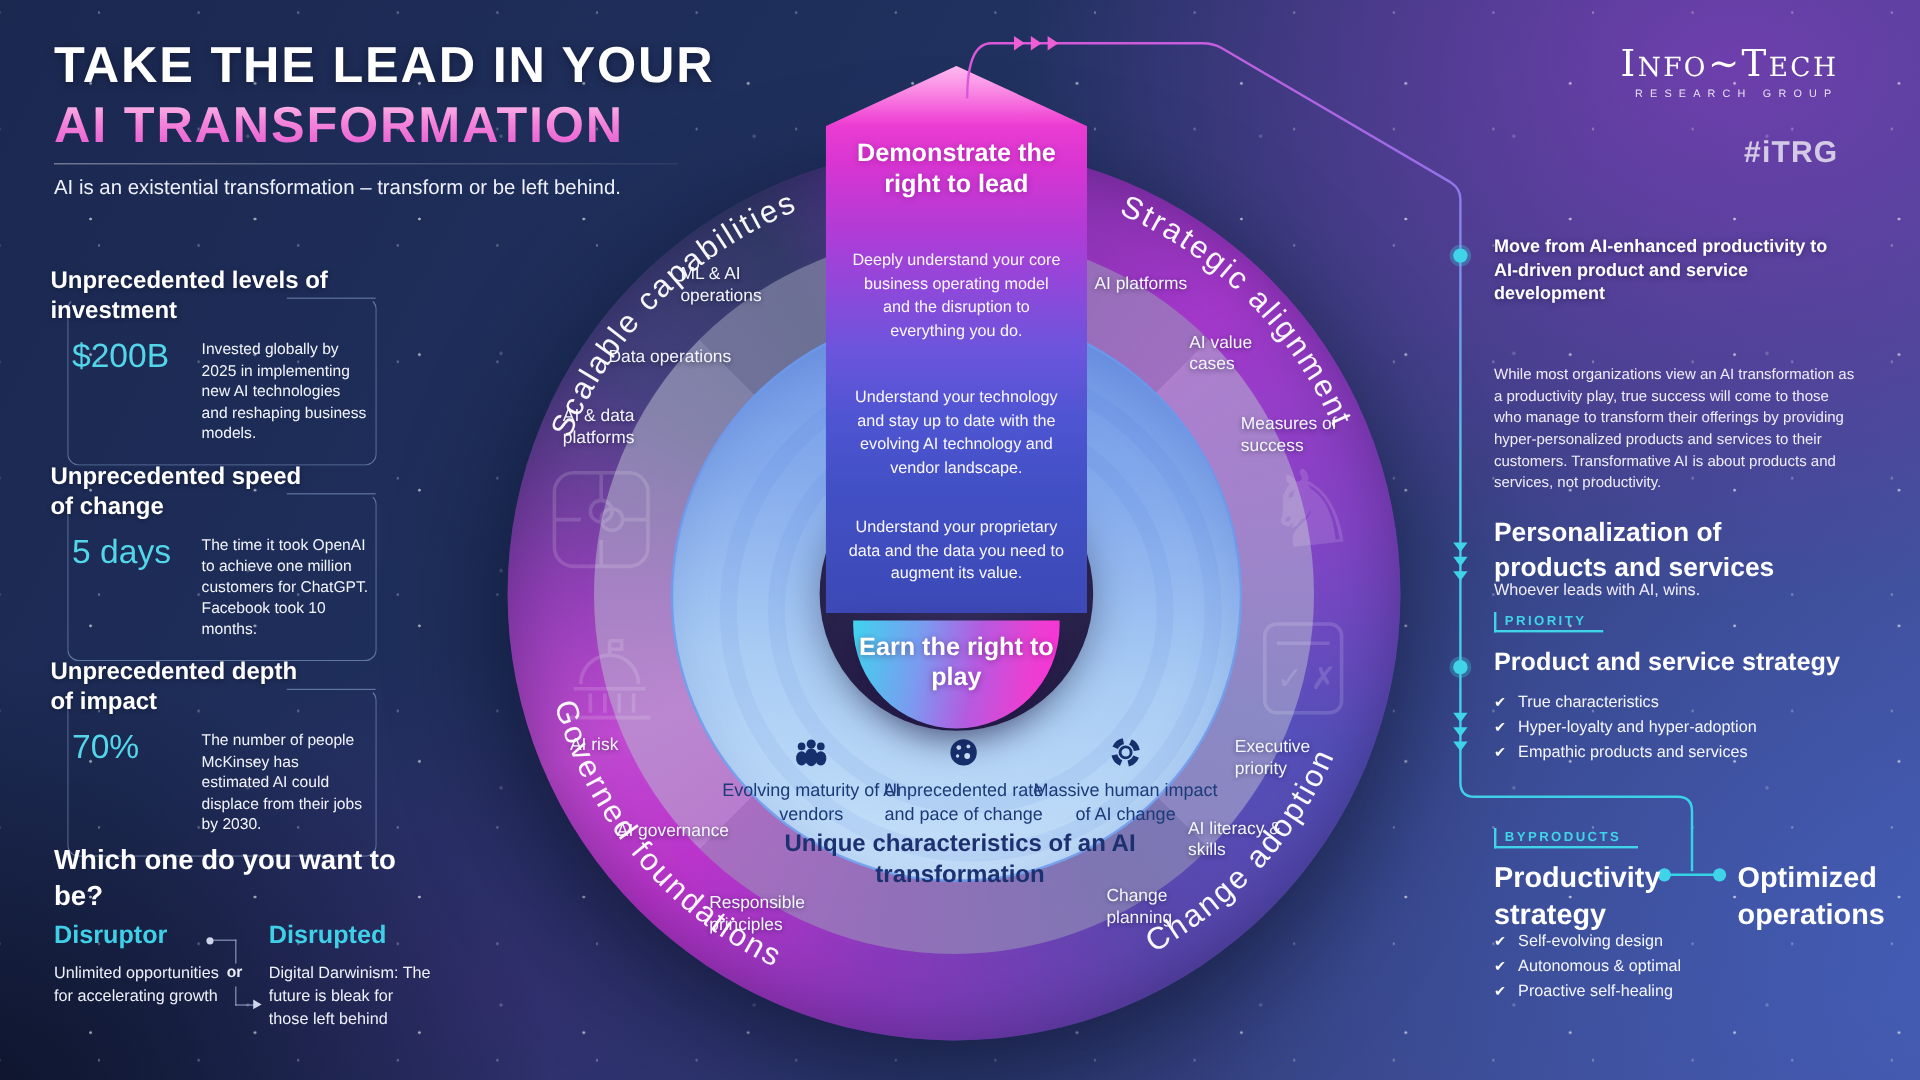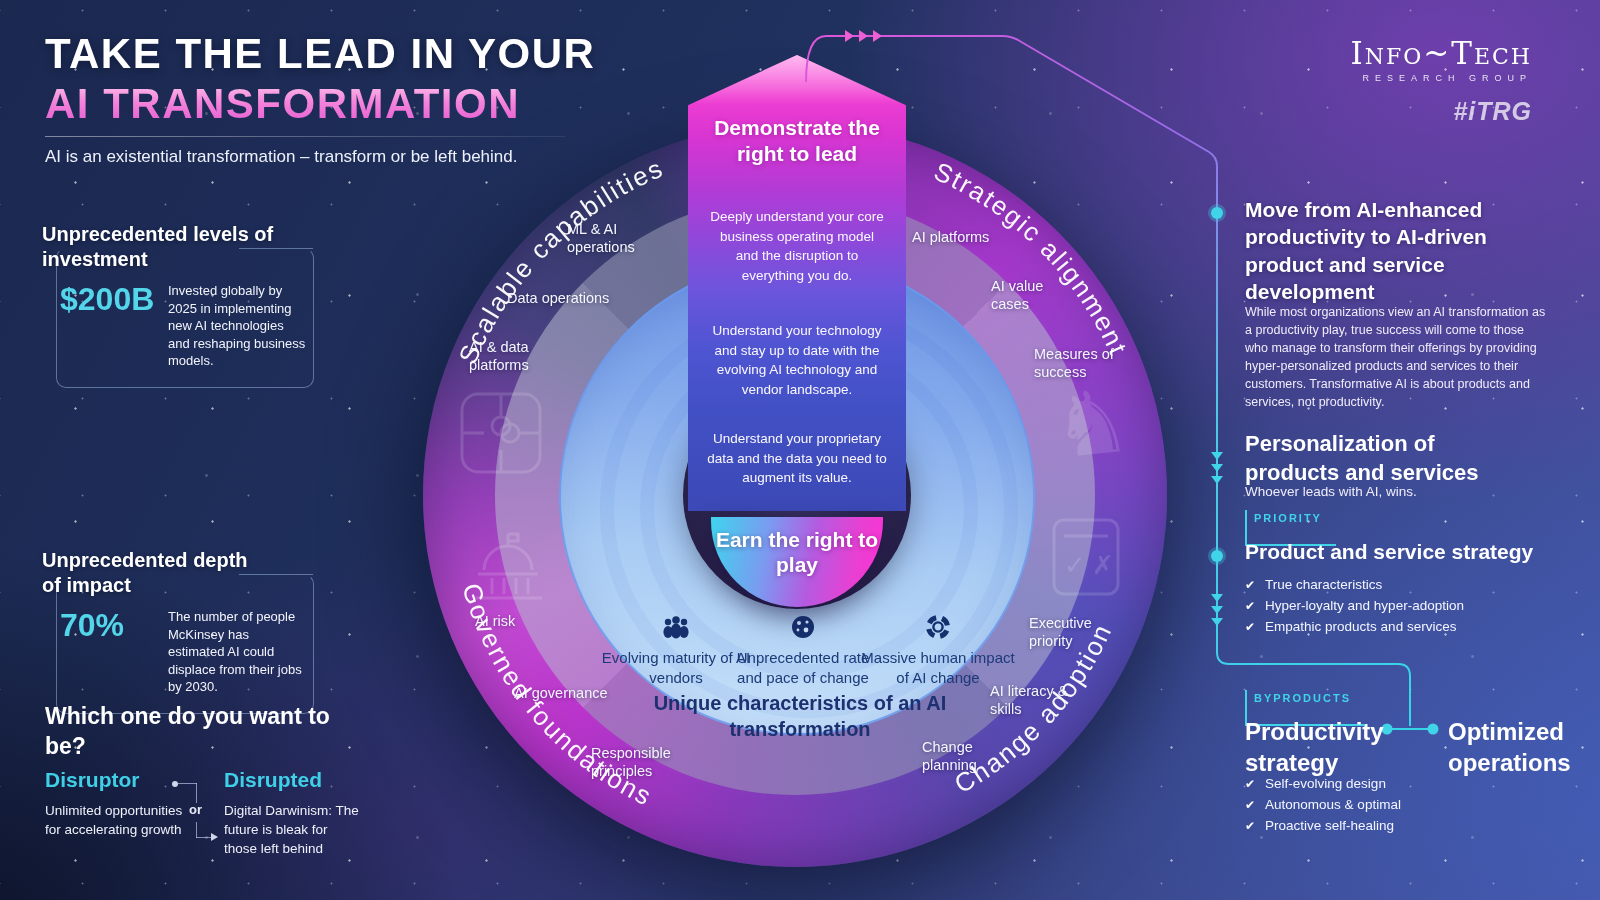--- a/index.html
+++ b/index.html
@@ -27,28 +27,28 @@
     background:linear-gradient(180deg,#ffc9ec 0%,#f584db 45%,#e256cf 100%);
     -webkit-background-clip:text;background-clip:text;color:transparent;}
   .hdr-rule{left:45px;top:136px;width:520px;height:1px;
     background:linear-gradient(90deg,rgba(255,255,255,.45),rgba(255,255,255,.08));}
   .subtitle{left:45px;top:147px;font-size:17px;color:#eef1fb;}
   
   .logo{right:68px;top:38px;text-align:right;}
   .logo-brand{font-family:"DejaVu Serif","Liberation Serif",serif;font-size:31px;
     font-variant:small-caps;letter-spacing:2px;color:#fff;line-height:1;}
   .logo-sub{font-size:9px;letter-spacing:6px;color:rgba(255,255,255,.85);margin-top:4px;}
-  .logo-tag{font-size:25px;font-weight:800;font-style:italic;color:rgba(255,255,255,.72);
-    margin-top:14px;letter-spacing:1px;}
+  .logo-tag{font-size:25px;font-weight:800;color:rgba(255,255,255,.72);
+    margin-top:30px;letter-spacing:1px;}
   
   .stat{position:absolute;width:272px;}
   .stat-h{font-size:20px;font-weight:800;line-height:1.25;position:relative;z-index:2;
     text-shadow:0 1px 4px rgba(0,0,20,.4);}
   .stat-row{display:flex;gap:8px;padding:10px 6px 6px 18px;}
-  .stat-v{font-size:32px;font-weight:700;color:#54d6ea;min-width:100px;line-height:1.1;}
+  .stat-v{font-size:28px;font-weight:400;color:#54d6ea;min-width:100px;line-height:1.1;}
   .stat-d{font-size:13px;line-height:1.35;color:#f2f4fc;width:152px;}
   .bk{position:absolute;left:14px;right:0;top:26px;bottom:-12px;
     border:1px solid rgba(160,190,230,.5);border-top-color:transparent;border-radius:10px;}
   .bk-top{position:absolute;right:1px;top:26px;width:74px;height:1px;background:rgba(160,190,230,.5);}
   
   .choice-h{left:45px;top:702px;width:300px;font-size:23px;font-weight:800;line-height:1.3;}
   .opt-name{font-size:21px;font-weight:800;color:#3fd0e8;}
   .opt-desc{font-size:13.5px;line-height:1.4;color:#eef1fb;margin-top:10px;}
   .ocl{background:rgba(195,208,238,.65);}
   .or-lbl{font-size:13px;font-weight:700;color:#e8ecf8;}
@@ -98,27 +98,27 @@
   
   .char-col{position:absolute;transform:translateX(-50%);text-align:center;width:160px;}
   .char-lbl{font-size:15px;line-height:1.3;color:#1c3a78;margin-top:4px;}
   .char-title{left:800px;top:690px;transform:translateX(-50%);width:340px;text-align:center;
     font-size:20px;font-weight:800;line-height:1.3;color:#1d3070;}
   
   .overlay-svg{position:absolute;left:0;top:0;pointer-events:none;}
   .curve-lbl{font-size:26px;letter-spacing:2px;fill:#ffffff;opacity:.96;
     font-family:"Liberation Sans",sans-serif;}
   
-  .rp-h1{left:1245px;top:196px;width:295px;font-size:21px;font-weight:800;line-height:1.3;
+  .rp-h1{left:1245px;top:196px;width:295px;font-size:15px;font-weight:800;line-height:1.3;
     text-shadow:0 1px 5px rgba(10,0,40,.4);}
   .rp-b1{left:1245px;top:303px;width:305px;font-size:12.5px;line-height:1.44;color:#f0ecfa;}
   .rp-h2{left:1245px;top:430px;width:250px;font-size:22px;font-weight:800;line-height:1.3;}
   .rp-b2{left:1245px;top:484px;width:280px;font-size:13.5px;color:#f0ecfa;}
   .badge{position:absolute;font-size:11px;font-weight:800;letter-spacing:2px;color:#3fd4e8;
-    border-left:2px solid #3fd4e8;border-bottom:2px solid #3fd4e8;padding:2px 14px 20px 7px;}
+    border-left:2px solid #3fd4e8;border-bottom:2px solid #3fd4e8;padding:2px 14px 1px 7px;}
   .rp-h3{left:1245px;top:540px;width:340px;font-size:21px;font-weight:800;white-space:nowrap;}
   .chk{position:absolute;font-size:13.5px;color:#f4f6ff;}
   .chk::before{content:"✔";margin-right:10px;font-size:12px;color:#ffffff;}
   .rp-h4{left:1245px;top:716px;width:190px;font-size:24px;font-weight:800;line-height:1.3;}
   .rp-h5{left:1448px;top:716px;width:200px;font-size:24px;font-weight:800;line-height:1.3;}
 </style>
 </head>
 <body>
 
 <div class="canvas">
@@ -265,20 +265,29 @@
 
   <div class="stat" style="left:42px;top:222px;">
     <div class="bk"></div>
     <div class="bk-top"></div>
     <div class="stat-h" style="width:235px;">Unprecedented levels of investment</div>
     <div class="stat-row">
       <div class="stat-v">$200B</div>
       <div class="stat-d">Invested globally by 2025 in implementing new AI technologies and reshaping business models.</div>
     </div>
   </div>
+  <div class="stat" style="left:42px;top:385px;">
+    <div class="bk"></div>
+    <div class="bk-top"></div>
+    <div class="stat-h" style="width:220px;">Unprecedented speed of change</div>
+    <div class="stat-row">
+      <div class="stat-v">5 days</div>
+      <div class="stat-d">The time it took OpenAI to achieve one million customers for ChatGPT. Facebook took 10 months.</div>
+    </div>
+  </div>
   <div class="stat" style="left:42px;top:548px;">
     <div class="bk"></div>
     <div class="bk-top"></div>
     <div class="stat-h" style="width:220px;">Unprecedented depth of impact</div>
     <div class="stat-row">
       <div class="stat-v">70%</div>
       <div class="stat-d">The number of people McKinsey has estimated AI could displace from their jobs by 2030.</div>
     </div>
   </div>
 

